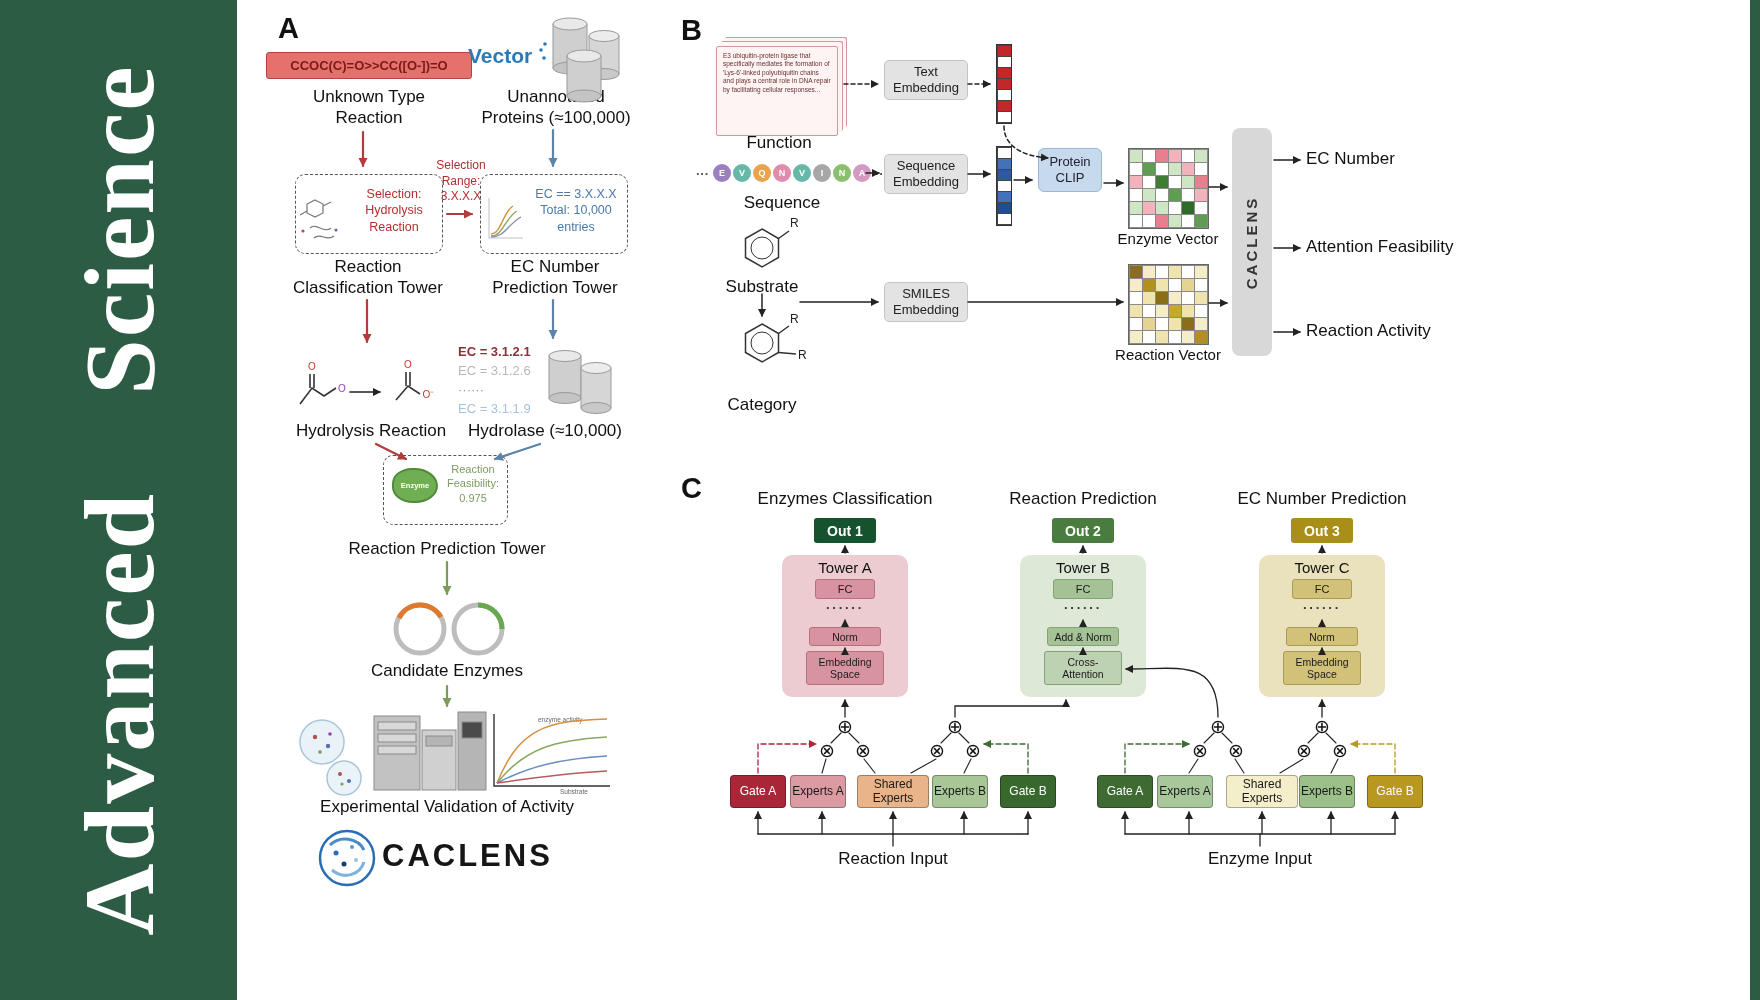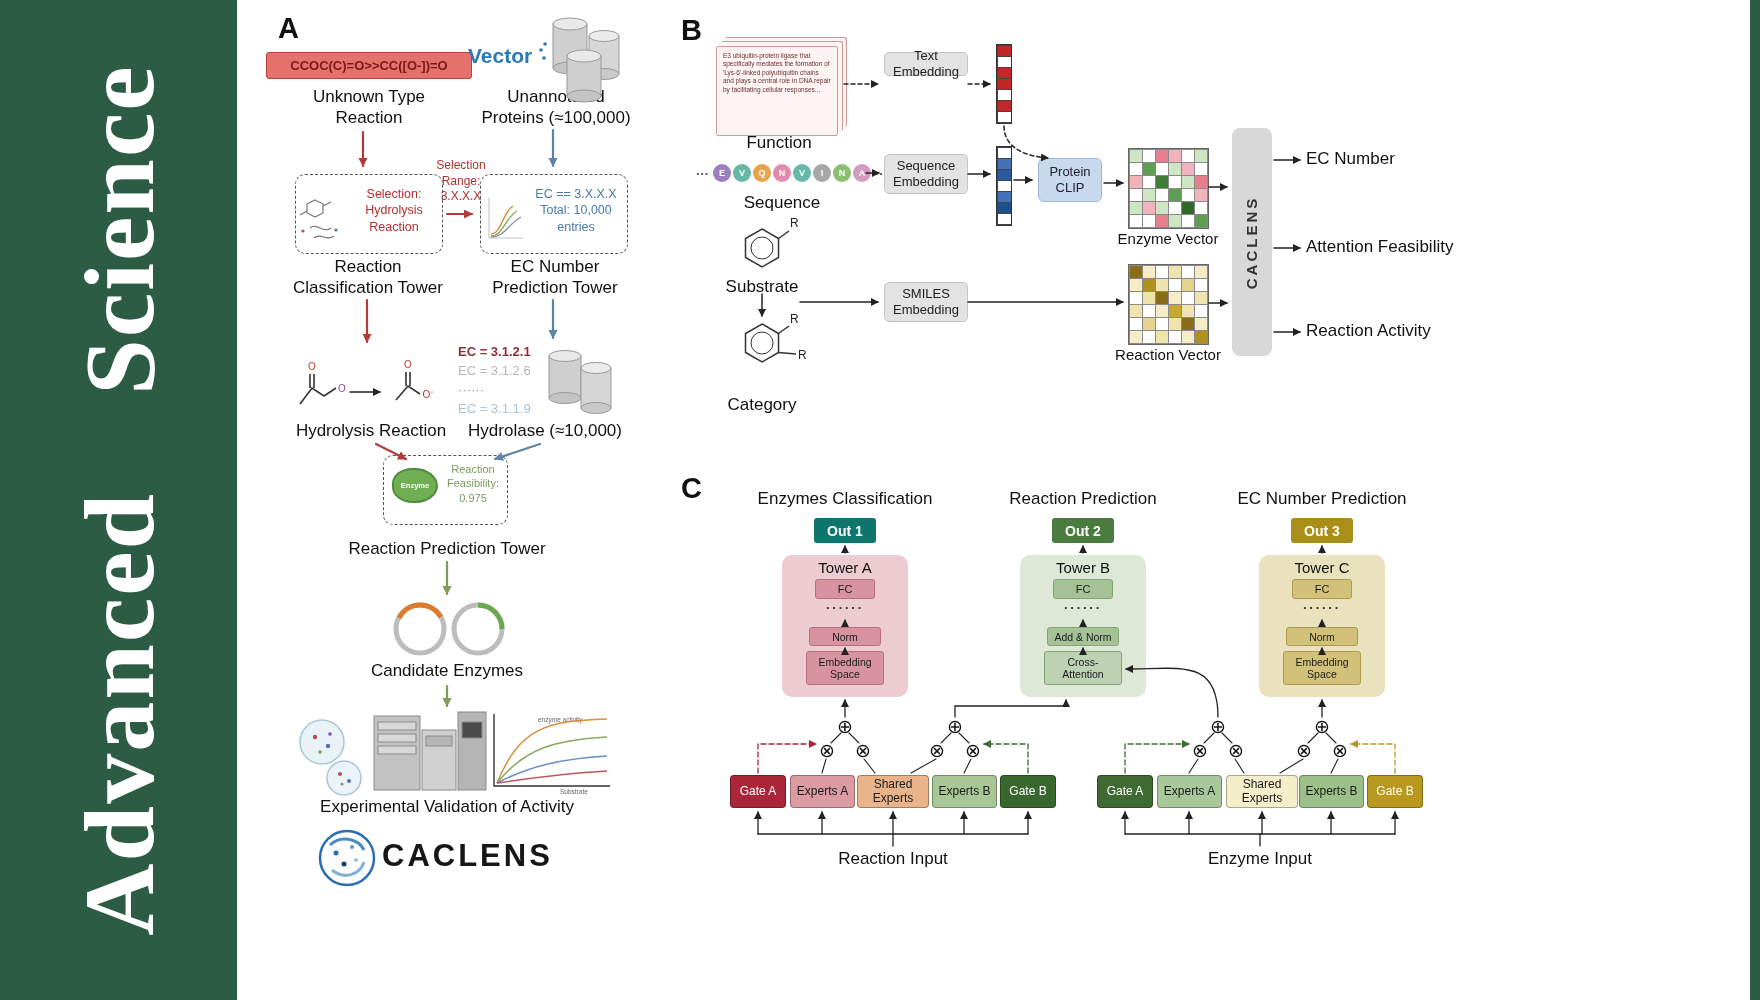--- a/index.html
+++ b/index.html
@@ -33,49 +33,49 @@
   
   .card{position:absolute;left:716px;top:46px;width:122px;height:90px;background:#fdf4f3;border:1px solid #cf9a9a;border-radius:2px;
     padding:5px 6px;font-size:6.5px;line-height:1.3;color:#6b2f2f;text-align:left;
     box-shadow:4px -4px 0 0 #fdf4f3,5px -5px 0 0 #cf9a9a,8px -8px 0 0 #fdf4f3,9px -9px 0 0 #cf9a9a}
   .seq{position:absolute;left:694px;top:164px;display:flex;align-items:center;gap:2px}
   .seq .dots{font-size:13px;font-weight:700;color:#555;margin:0 2px}
   .tok{display:inline-flex;width:18px;height:18px;border-radius:50%;align-items:center;justify-content:center;color:#fff;font-size:9px;font-weight:700}
   .vec{position:absolute;display:grid;grid-auto-rows:10px;gap:1px;background:#444;padding:1px;width:16px;border:0.5px solid #333}
   .vec div{width:13px;height:10px}
   .mat{position:absolute;display:grid;grid-template-columns:repeat(6,12px);grid-auto-rows:12px;gap:1px;background:#8a8a8a;padding:1px;border:1px solid #666}
-  .clip-box{position:absolute;left:1038px;top:158px;width:64px;height:44px;background:#c7d9ec;border:1px solid #9db8d6;border-radius:6px;
+  .clip-box{position:absolute;left:1038px;top:148px;width:64px;height:44px;background:#c7d9ec;border:1px solid #9db8d6;border-radius:6px;
     display:flex;align-items:center;justify-content:center;text-align:center;white-space:pre-line;font-size:13px;line-height:1.2;color:#223}
   .caclens-box{position:absolute;left:1232px;top:128px;width:40px;height:228px;background:#d8d8d8;border-radius:8px;display:flex;align-items:center;justify-content:center}
   .caclens-box span{transform:rotate(-90deg);white-space:nowrap;font-size:15px;font-weight:700;letter-spacing:3px;color:#333}
   .out-text{position:absolute;font-size:17px;color:#111;white-space:nowrap}
   .r-label{position:absolute;font-size:12px;color:#222}
   
   .out-box{position:absolute;width:62px;height:25px;border-radius:3px;color:#fff;font-size:14px;font-weight:600;display:flex;align-items:center;justify-content:center}
-  .out1{left:814px;top:518px;background:#0f766e}
+  .out1{left:814px;top:518px;background:#14532d}
   .out2{left:1052px;top:518px;background:#4a7c3f}
   .out3{left:1291px;top:518px;background:#a98e1a}
   .tower{position:absolute;top:555px;width:126px;height:142px;border-radius:10px}
   .tower-a{left:782px;background:#ecccd1}
   .tower-b{left:1020px;background:#dde9d6}
   .tower-c{left:1259px;background:#eae1bd}
   .tower-title{text-align:center;font-size:15px;margin-top:4px;color:#111}
   .tower .box{position:absolute;left:50%;transform:translateX(-50%);display:flex;align-items:center;justify-content:center;text-align:center;
     white-space:pre-line;border-radius:3px;color:#1a1a1a}
   .l-fc{top:24px;width:60px;height:20px;font-size:11px}
   .l-dots{position:absolute;top:45px;left:50%;transform:translateX(-50%);font-weight:700;letter-spacing:2px;color:#333;font-size:13px}
   .l-norm{top:72px;width:72px;height:19px;font-size:10.5px}
   .l-emb{top:96px;width:78px;height:34px;font-size:10.5px;line-height:1.15}
   .tower-a .box{background:#d794a0;border:1px solid #bb6e7c}
   .tower-b .box{background:#a5c297;border:1px solid #83a476}
   .tower-b .l-emb{background:#bdd2b2}
   .tower-c .box{background:#d2c178;border:1px solid #ab9a50}
   .expert{position:absolute;top:775px;height:33px;display:flex;align-items:center;justify-content:center;text-align:center;
     font-size:12px;line-height:1.1;border-radius:4px;white-space:pre-line;color:#1a1a1a;border:1px solid rgba(0,0,0,.3)}
-  .w-gate{width:56px}.w-exp{width:65px}.w-sh{width:72px}
+  .w-gate{width:56px}.w-exp{width:56px}.w-sh{width:72px}
   .gA1{left:730px;background:#a92639;color:#fff}
   .eA1{left:790px;background:#dc9ba3}
   .sE1{left:857px;background:#e9b489}
   .eB1{left:932px;background:#a9c796}
   .gB1{left:1000px;background:#39682f;color:#fff}
   .gA2{left:1097px;background:#3f6b33;color:#fff}
   .eA2{left:1157px;background:#a8c79a}
   .sE2{left:1226px;background:#f5eecb}
   .eB2{left:1299px;background:#9cc08a}
   .gB2{left:1367px;background:#b9981f;color:#fff}
@@ -133,21 +133,21 @@
 <div class="lbl" style="left:447px;top:538px">Reaction Prediction Tower</div>
 <div class="lbl" style="left:447px;top:660px">Candidate Enzymes</div>
 <div class="tiny" style="left:538px;top:716px">enzyme activity</div>
 <div class="tiny" style="left:560px;top:788px">Substrate</div>
 <div class="lbl" style="left:447px;top:796px">Experimental Validation of Activity</div>
 <div class="logo-text">CACLENS</div>
 
 <div class="panel-letter" style="left:681px;top:14px">B</div>
 <div class="card">E3 ubiquitin-protein ligase that specifically mediates the formation of 'Lys-6'-linked polyubiquitin chains and plays a central role in DNA repair by facilitating cellular responses...</div>
 <div class="lbl" style="left:779px;top:132px">Function</div>
-<div class="gray-box" style="left:884px;top:52px;width:84px;height:24px">Text
+<div class="gray-box" style="left:884px;top:60px;width:84px;height:40px">Text
 Embedding</div>
 <div class="vec" style="left:996px;top:44px">
     <div style="background: rgb(195, 39, 39);"></div>
     <div style="background: rgb(255, 255, 255);"></div>
     <div style="background: rgb(195, 39, 39);"></div>
     <div style="background: rgb(195, 39, 39);"></div>
     <div style="background: rgb(255, 255, 255);"></div>
     <div style="background: rgb(195, 39, 39);"></div>
     <div style="background: rgb(255, 255, 255);"></div>
   </div>

